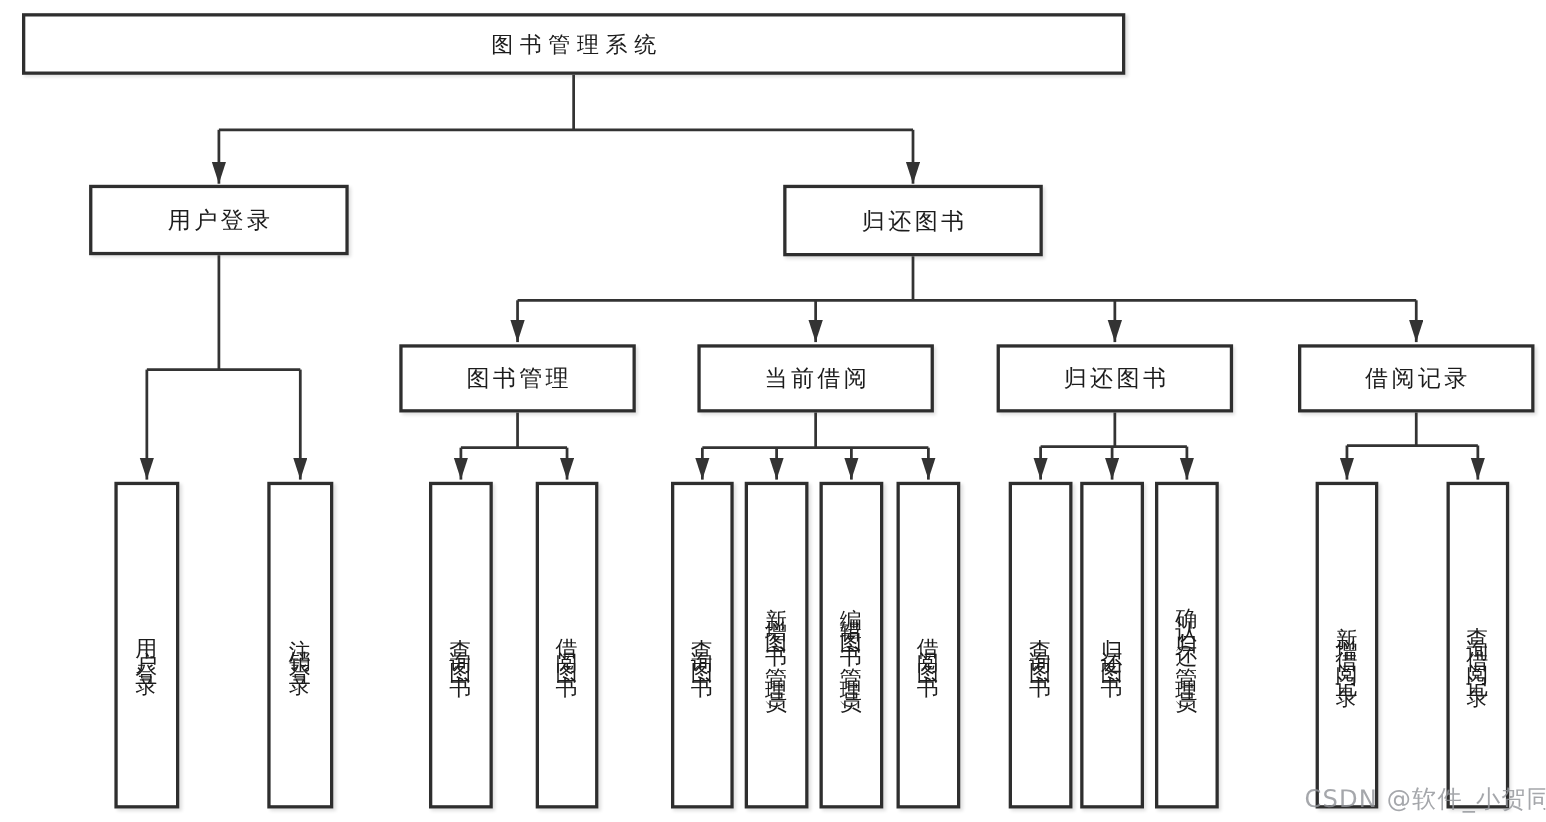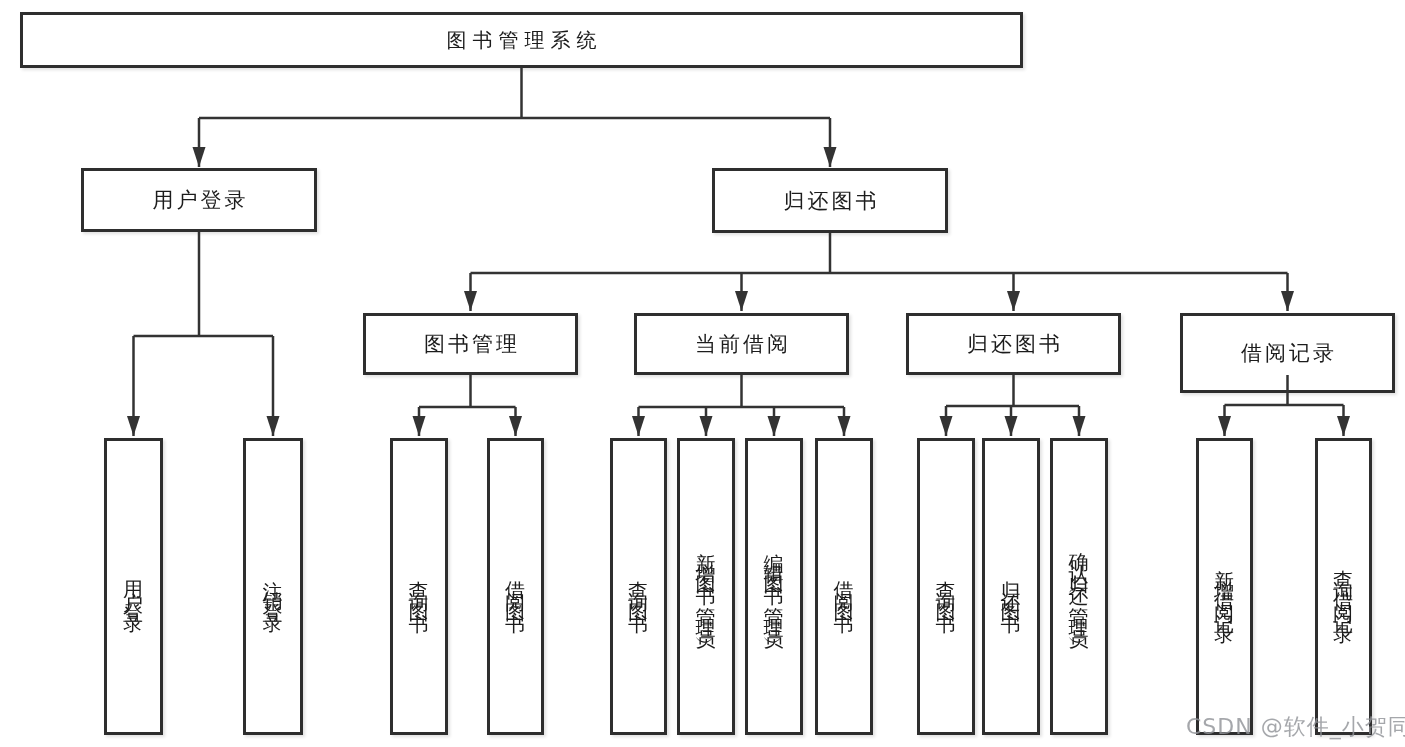--- a/index.html
+++ b/index.html
@@ -120,21 +120,21 @@
 
   <div class="box" style="left:363px;top:313px;width:215px;height:62px">
     <span class="lbl">图书管理</span>
   </div>
   <div class="box" style="left:634px;top:313px;width:215px;height:62px">
     <span class="lbl">当前借阅</span>
   </div>
   <div class="box" style="left:906px;top:313px;width:215px;height:62px">
     <span class="lbl">归还图书</span>
   </div>
-  <div class="box" style="left:1180px;top:313px;width:215px;height:80px">
+  <div class="box" style="left:1180px;top:313px;width:215px;height:62px">
     <span class="lbl">借阅记录</span>
   </div>
 
   <div class="box leaf" style="left:104px;width:59px">
     <span class="vtext">用户登录</span>
   </div>
   <div class="box leaf" style="left:243px;width:60px">
     <span class="vtext">注销登录</span>
   </div>
 

